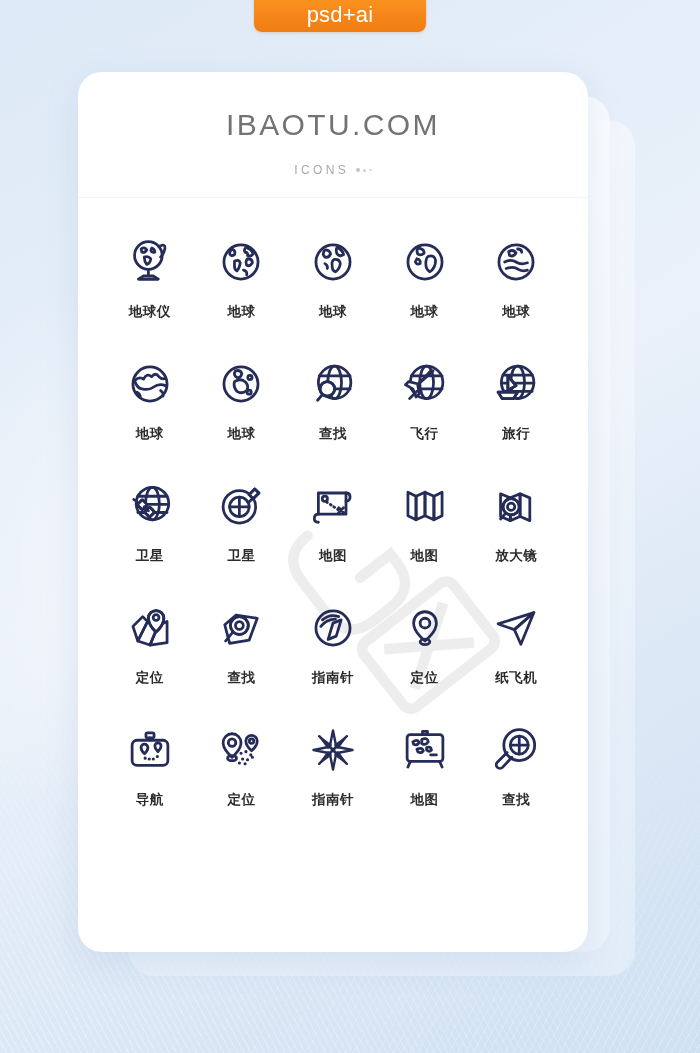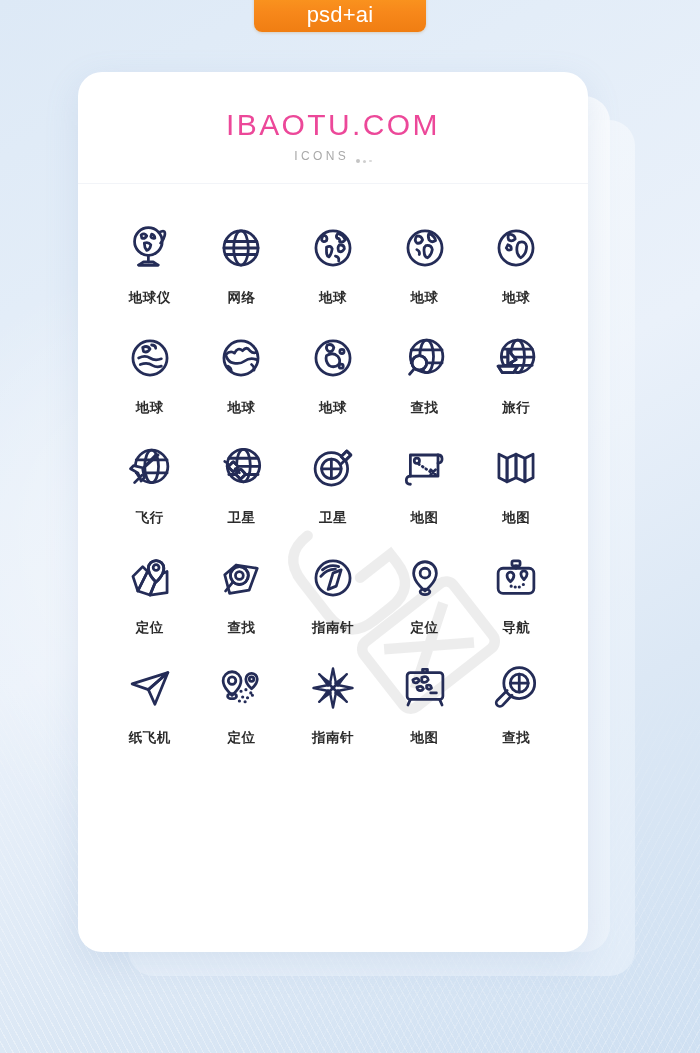--- a/index.html
+++ b/index.html
@@ -112,30 +112,30 @@
   
   .card-header {
     padding-top: 36px;
     padding-bottom: 20px;
     text-align: center;
     border-bottom: 1px solid #f2f4f8;
   }
   .site-title {
     font-size: 30px;
     letter-spacing: 2.4px;
-    color: #ec4899;
+    color: #737373;
     font-weight: 400;
   }
   .site-sub {
-    margin-top: 7px;
+    margin-top: 21px;
     font-size: 12px;
     letter-spacing: 3.4px;
     color: #a9a9a9;
     display: flex;
-    align-items: flex-end;
+    align-items: center;
     justify-content: center;
     gap: 7px;
   }
   .sub-dots { display: inline-flex; align-items: center; gap: 3px; }
   .sub-dots i {
     display: block; border-radius: 50%; background: #c4c4c4;
   }
   .sub-dots i:nth-child(1) { width: 4px; height: 4px; }
   .sub-dots i:nth-child(2) { width: 3px; height: 3px; background: #cfcfcf; }
   .sub-dots i:nth-child(3) { width: 2.5px; height: 2.5px; background: #dadada; }
@@ -153,21 +153,21 @@
     pointer-events: none;
   }
 
   
   .icon-grid {
     position: relative;
     z-index: 7;
     padding: 22px 26px 0 26px;
     display: grid;
     grid-template-columns: repeat(5, 1fr);
-    row-gap: 0px;
+    row-gap: 12px;
   }
   .icon-cell {
     height: 110px;
     display: flex;
     flex-direction: column;
     align-items: center;
     justify-content: flex-start;
     padding-top: 14px;
   }
   .icon-art {
@@ -232,30 +232,20 @@
           <path d="M34 15 q4 1 4 5 q-4 1 -5 -2 z"></path>
           <path d="M25 26 q5 -2 8 2 q-1 6 -5 7 q-3 -4 -3 -9 z"></path>
           <path d="M30 41 v8"></path>
             <path d="M18 53 h24"></path>
             <path d="M24 49 h12 l6 4 H18 z"></path>
         </svg>
       </div>
       <div class="icon-label">地球仪</div>
     </div>
 
-    <div class="icon-cell">
-      <div class="icon-art">
-        <svg viewBox="0 0 64 64" fill="none" stroke="#242c57" stroke-width="3.4" stroke-linecap="round">
-          <circle cx="32" cy="32" r="21"></circle>
-          <ellipse cx="32" cy="32" rx="9" ry="21"></ellipse>
-          <path d="M12.5 24 h39 M11 32 h42 M12.5 40 h39"></path>
-        </svg>
-      </div>
-      <div class="icon-label">网络</div>
-    </div>
 
     <div class="icon-cell">
       <div class="icon-art">
         <svg viewBox="0 0 64 64" fill="none" stroke="#242c57" stroke-width="3.4" stroke-linecap="round" stroke-linejoin="round">
           <circle cx="32" cy="32" r="21"></circle>
           <path d="M21 16 q5 2 3 7 q-4 3 -6 -1 q0 -4 3 -6 z"></path>
           <path d="M24 31 q5 -3 7 2 q-1 7 -4 10 q-3 -1 -3 -6 z"></path>
           <path d="M38 14 q7 2 9 8 q-3 4 -7 2 q1 -4 -3 -4 q-2 -3 1 -6 z"></path>
           <path d="M40 28 q6 0 6 5 q-3 5 -7 3 q-2 -5 1 -8 z"></path>
           <path d="M35 42 q5 1 4 6"></path>
@@ -340,41 +330,41 @@
         </svg>
       </div>
       <div class="icon-label">查找</div>
     </div>
 
     <div class="icon-cell">
       <div class="icon-art">
         <svg viewBox="0 0 64 64" fill="none" stroke="#242c57" stroke-width="3.4" stroke-linecap="round" stroke-linejoin="round">
           <circle cx="34" cy="30" r="20"></circle>
           <ellipse cx="34" cy="30" rx="8.5" ry="20"></ellipse>
+          <path d="M15 22 h38 M15 38 h38"></path>
+          <path d="M42 16 l-18 16 -12 -3 -4 4 9 5 4 10 4 -4 -2 -11 16 -17 z" fill="#ffffff"></path>
+          <path d="M13 50 l9 -9"></path>
+        </svg>
+      </div>
+      <div class="icon-label">飞行</div>
+    </div>
+
+    <div class="icon-cell">
+      <div class="icon-art">
+        <svg viewBox="0 0 64 64" fill="none" stroke="#242c57" stroke-width="3.4" stroke-linecap="round" stroke-linejoin="round">
+          <circle cx="34" cy="30" r="20"></circle>
+          <ellipse cx="34" cy="30" rx="8.5" ry="20"></ellipse>
           <path d="M16 21 h36 M14 31 h40 M16 41 h36"></path>
           <path d="M22 40 V22 l10 12 z" fill="#ffffff"></path>
           <path d="M22 40 V22 l10 12 z"></path>
           <path d="M10 42 h24 l-5 8 H15 z" fill="#ffffff"></path>
           <path d="M10 42 h24 l-5 8 H15 z"></path>
         </svg>
       </div>
       <div class="icon-label">旅行</div>
-    </div>
-
-    <div class="icon-cell">
-      <div class="icon-art">
-        <svg viewBox="0 0 64 64" fill="none" stroke="#242c57" stroke-width="3.4" stroke-linecap="round" stroke-linejoin="round">
-          <circle cx="34" cy="30" r="20"></circle>
-          <ellipse cx="34" cy="30" rx="8.5" ry="20"></ellipse>
-          <path d="M15 22 h38 M15 38 h38"></path>
-          <path d="M42 16 l-18 16 -12 -3 -4 4 9 5 4 10 4 -4 -2 -11 16 -17 z" fill="#ffffff"></path>
-          <path d="M13 50 l9 -9"></path>
-        </svg>
-      </div>
-      <div class="icon-label">飞行</div>
     </div>
 
 
     <div class="icon-cell">
       <div class="icon-art">
         <svg viewBox="0 0 64 64" fill="none" stroke="#242c57" stroke-width="3.4" stroke-linecap="round" stroke-linejoin="round">
           <circle cx="35" cy="29" r="20"></circle>
           <ellipse cx="35" cy="29" rx="8.5" ry="20"></ellipse>
           <path d="M17 20 h36 M15 30 h40 M17 40 h36"></path>
           <g fill="#ffffff">
@@ -424,20 +414,34 @@
         <svg viewBox="0 0 64 64" fill="none" stroke="#242c57" stroke-width="3.4" stroke-linecap="round" stroke-linejoin="round">
           <path d="M11 15 l10 5 v29 l-10 -5 z"></path>
           <path d="M21 20 l11 -5 v29 l-11 5 z"></path>
           <path d="M32 15 l11 5 v29 l-11 -5 z"></path>
           <path d="M43 20 l10 -5 v29 l-10 5 z"></path>
         </svg>
       </div>
       <div class="icon-label">地图</div>
     </div>
 
+    <div class="icon-cell">
+      <div class="icon-art">
+        <svg viewBox="0 0 64 64" fill="none" stroke="#242c57" stroke-width="3.4" stroke-linecap="round" stroke-linejoin="round">
+          <path d="M13 17 l12 5 v28 l-12 -5 z"></path>
+          <path d="M25 22 l12 -5 v28 l-12 5 z"></path>
+          <path d="M37 17 l12 5 v28 l-12 -5 z"></path>
+          <circle cx="26" cy="33" r="10" fill="#ffffff"></circle>
+          <circle cx="26" cy="33" r="10"></circle>
+          <circle cx="26" cy="33" r="4.5"></circle>
+          <path d="M19 41 l-6 7"></path>
+        </svg>
+      </div>
+      <div class="icon-label">放大镜</div>
+    </div>
 
     <div class="icon-cell">
       <div class="icon-art">
         <svg viewBox="0 0 64 64" fill="none" stroke="#242c57" stroke-width="3.4" stroke-linecap="round" stroke-linejoin="round">
           <path d="M11 30 l12 -12 6 6 -12 24 z"></path>
           <path d="M17 48 l12 -24 13 5 -10 24 z"></path>
           <path d="M32 53 l10 -24 11 -5 v26 z"></path>
           <path d="M30 20 a9.5 9.5 0 0 1 19 0 c0 9 -9.5 17 -9.5 17 S30 29 30 20 z" fill="#ffffff"></path>
           <path d="M30 20 a9.5 9.5 0 0 1 19 0 c0 9 -9.5 17 -9.5 17 S30 29 30 20 z"></path>
           <circle cx="39.5" cy="19" r="3.6"></circle>
@@ -473,46 +477,46 @@
 
     <div class="icon-cell">
       <div class="icon-art">
         <svg viewBox="0 0 64 64" fill="none" stroke="#242c57" stroke-width="3.4" stroke-linecap="round" stroke-linejoin="round">
           <path d="M32 12 a14 14 0 0 1 14 14 c0 11 -14 22 -14 22 S18 37 18 26 a14 14 0 0 1 14 -14 z"></path>
           <circle cx="32" cy="26" r="6"></circle>
           <ellipse cx="32" cy="49" rx="6" ry="3.4"></ellipse>
         </svg>
       </div>
       <div class="icon-label">定位</div>
+    </div>
+
+    <div class="icon-cell">
+      <div class="icon-art">
+        <svg viewBox="0 0 64 64" fill="none" stroke="#242c57" stroke-width="3.4" stroke-linecap="round" stroke-linejoin="round">
+          <path d="M54 13 L10 27 l20 7 z"></path>
+          <path d="M54 13 L30 34 l8 18 z"></path>
+        </svg>
+      </div>
+      <div class="icon-label">纸飞机</div>
     </div>
 
     <div class="icon-cell">
       <div class="icon-art">
         <svg viewBox="0 0 64 64" fill="none" stroke="#242c57" stroke-width="3.4" stroke-linecap="round" stroke-linejoin="round">
           <rect x="10" y="20" width="44" height="31" rx="6"></rect>
           <rect x="27" y="11" width="10" height="6" rx="2"></rect>
           <path d="M32 17 v3"></path>
           <path d="M21 29 a4.2 4.2 0 0 1 8.4 0 c0 4 -4.2 7.6 -4.2 7.6 S21 33 21 29 z"></path>
           <path d="M38 27 a3.8 3.8 0 0 1 7.6 0 c0 3.6 -3.8 7 -3.8 7 S38 30.6 38 27 z"></path>
           <g stroke-width="3.8">
               <path d="M26 42 h0.1 M31 43 h0.1 M36 43 h0.1 M41 40 h0.1"></path>
             </g>
         </svg>
       </div>
       <div class="icon-label">导航</div>
-    </div>
-
-    <div class="icon-cell">
-      <div class="icon-art">
-        <svg viewBox="0 0 64 64" fill="none" stroke="#242c57" stroke-width="3.4" stroke-linecap="round" stroke-linejoin="round">
-          <path d="M54 13 L10 27 l20 7 z"></path>
-          <path d="M54 13 L30 34 l8 18 z"></path>
-        </svg>
-      </div>
-      <div class="icon-label">纸飞机</div>
     </div>
 
 
     <div class="icon-cell">
       <div class="icon-art">
         <svg viewBox="0 0 64 64" fill="none" stroke="#242c57" stroke-width="3.4" stroke-linecap="round" stroke-linejoin="round">
           <path d="M21 12 a11 11 0 0 1 11 11 c0 9 -11 18 -11 18 S10 32 10 23 a11 11 0 0 1 11 -11 z"></path>
           <circle cx="21" cy="23" r="4.6"></circle>
           <ellipse cx="21" cy="42" rx="5.5" ry="3.2"></ellipse>
           <path d="M45 14 a7 7 0 0 1 7 7 c0 6 -7 12 -7 12 S38 27 38 21 a7 7 0 0 1 7 -7 z"></path>

